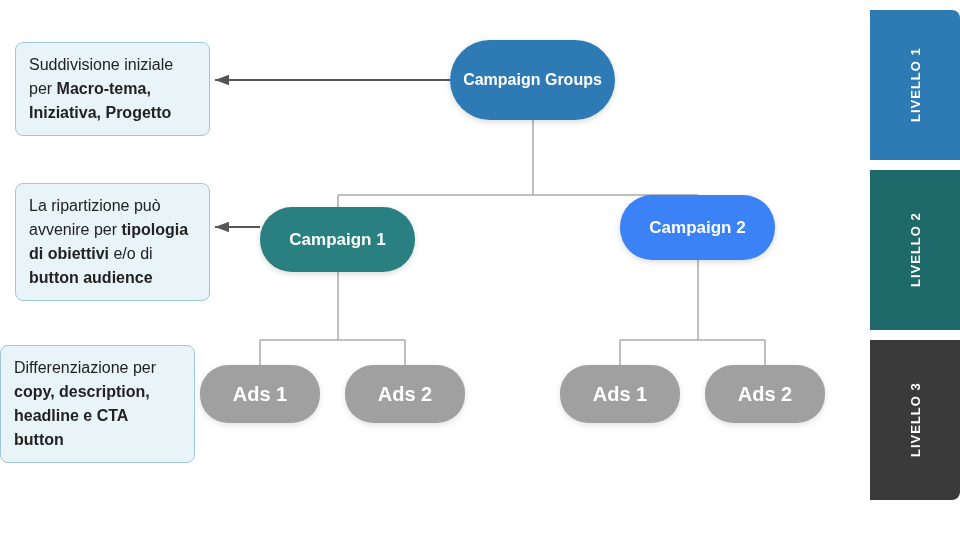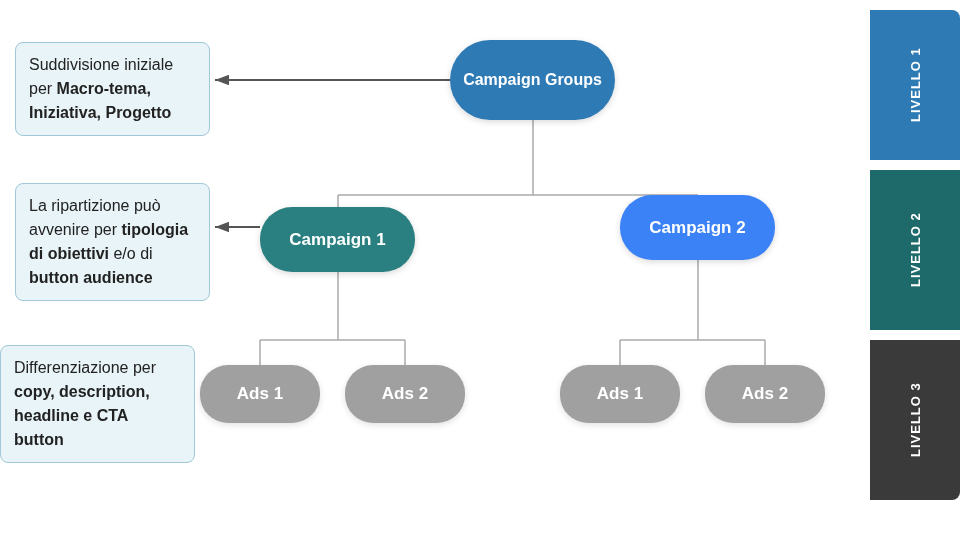--- a/index.html
+++ b/index.html
@@ -126,21 +126,21 @@
     .ads-node {
       position: absolute;
       width: 120px;
       height: 58px;
       background: #a0a0a0;
       border-radius: 28px;
       display: flex;
       align-items: center;
       justify-content: center;
       color: #fff;
-      font-size: 17px;
+      font-size: 20px;
       font-weight: bold;
       text-align: left;
       box-shadow: 0 2px 6px rgba(0,0,0,0.12);
     }
 
     #ads1-c1 { left: 200px; top: 365px; }
     #ads2-c1 { left: 345px; top: 365px; }
     #ads1-c2 { left: 560px; top: 365px; }
     #ads2-c2 { left: 705px; top: 365px; }
 

